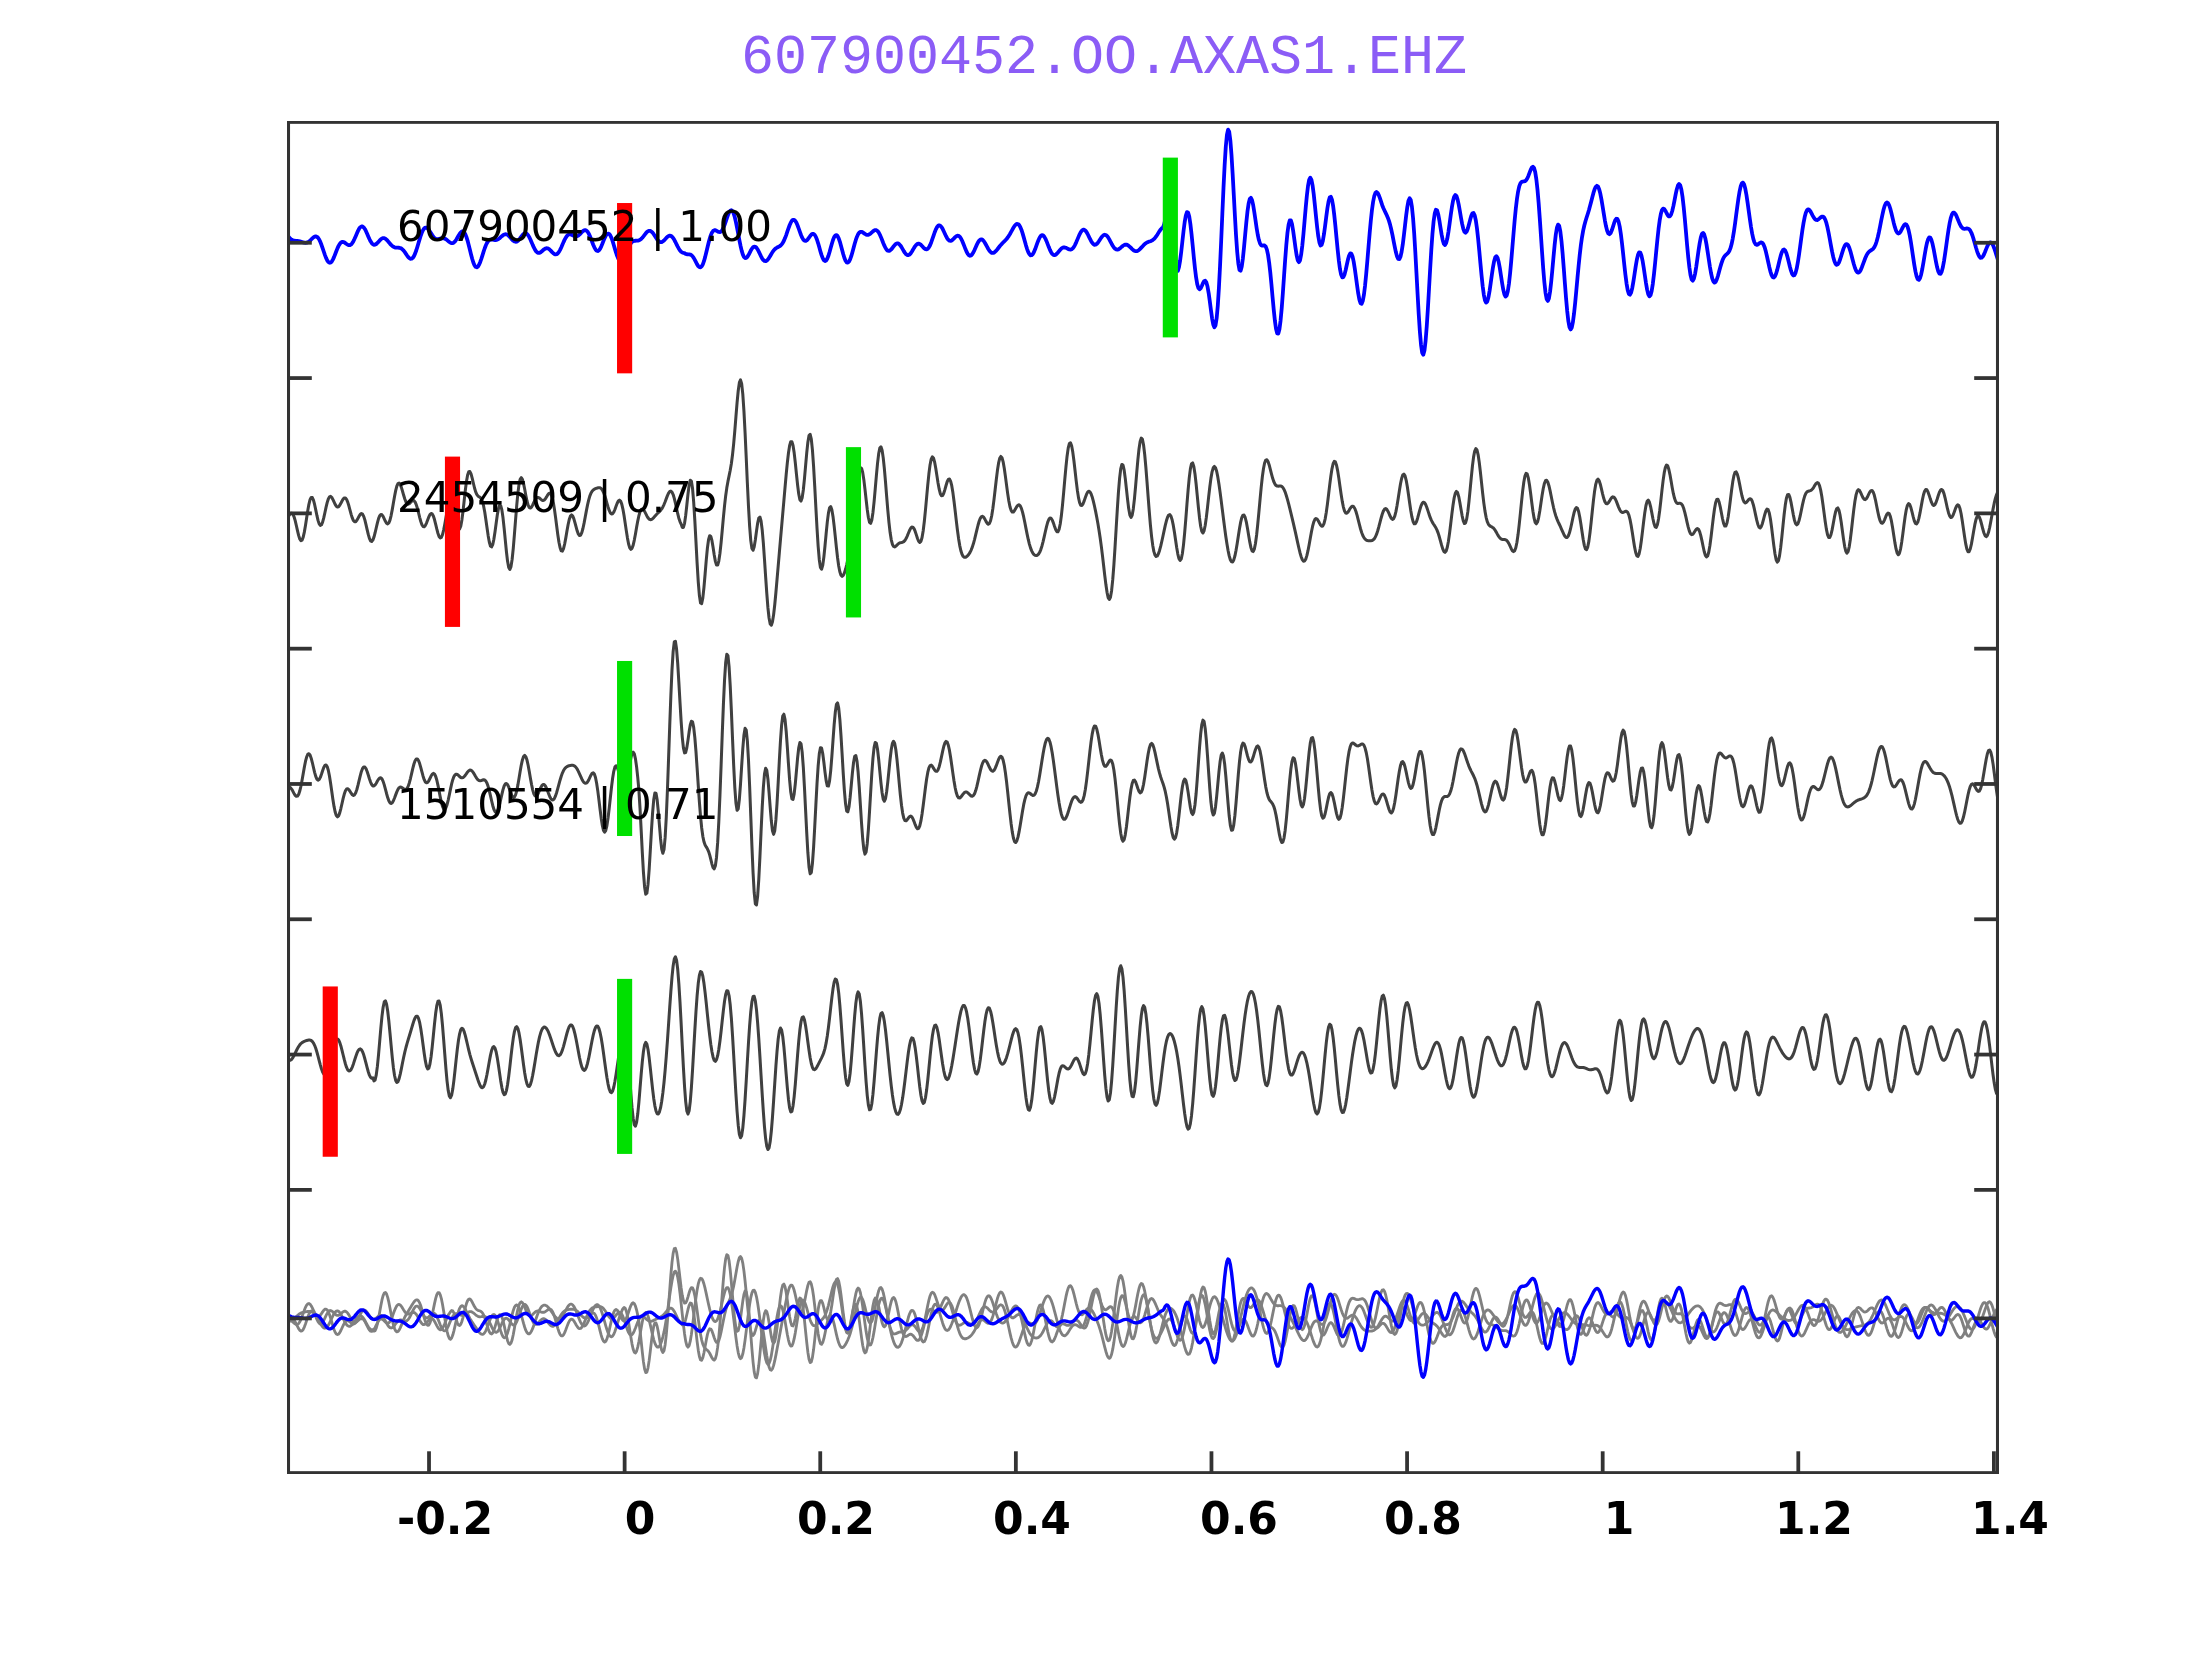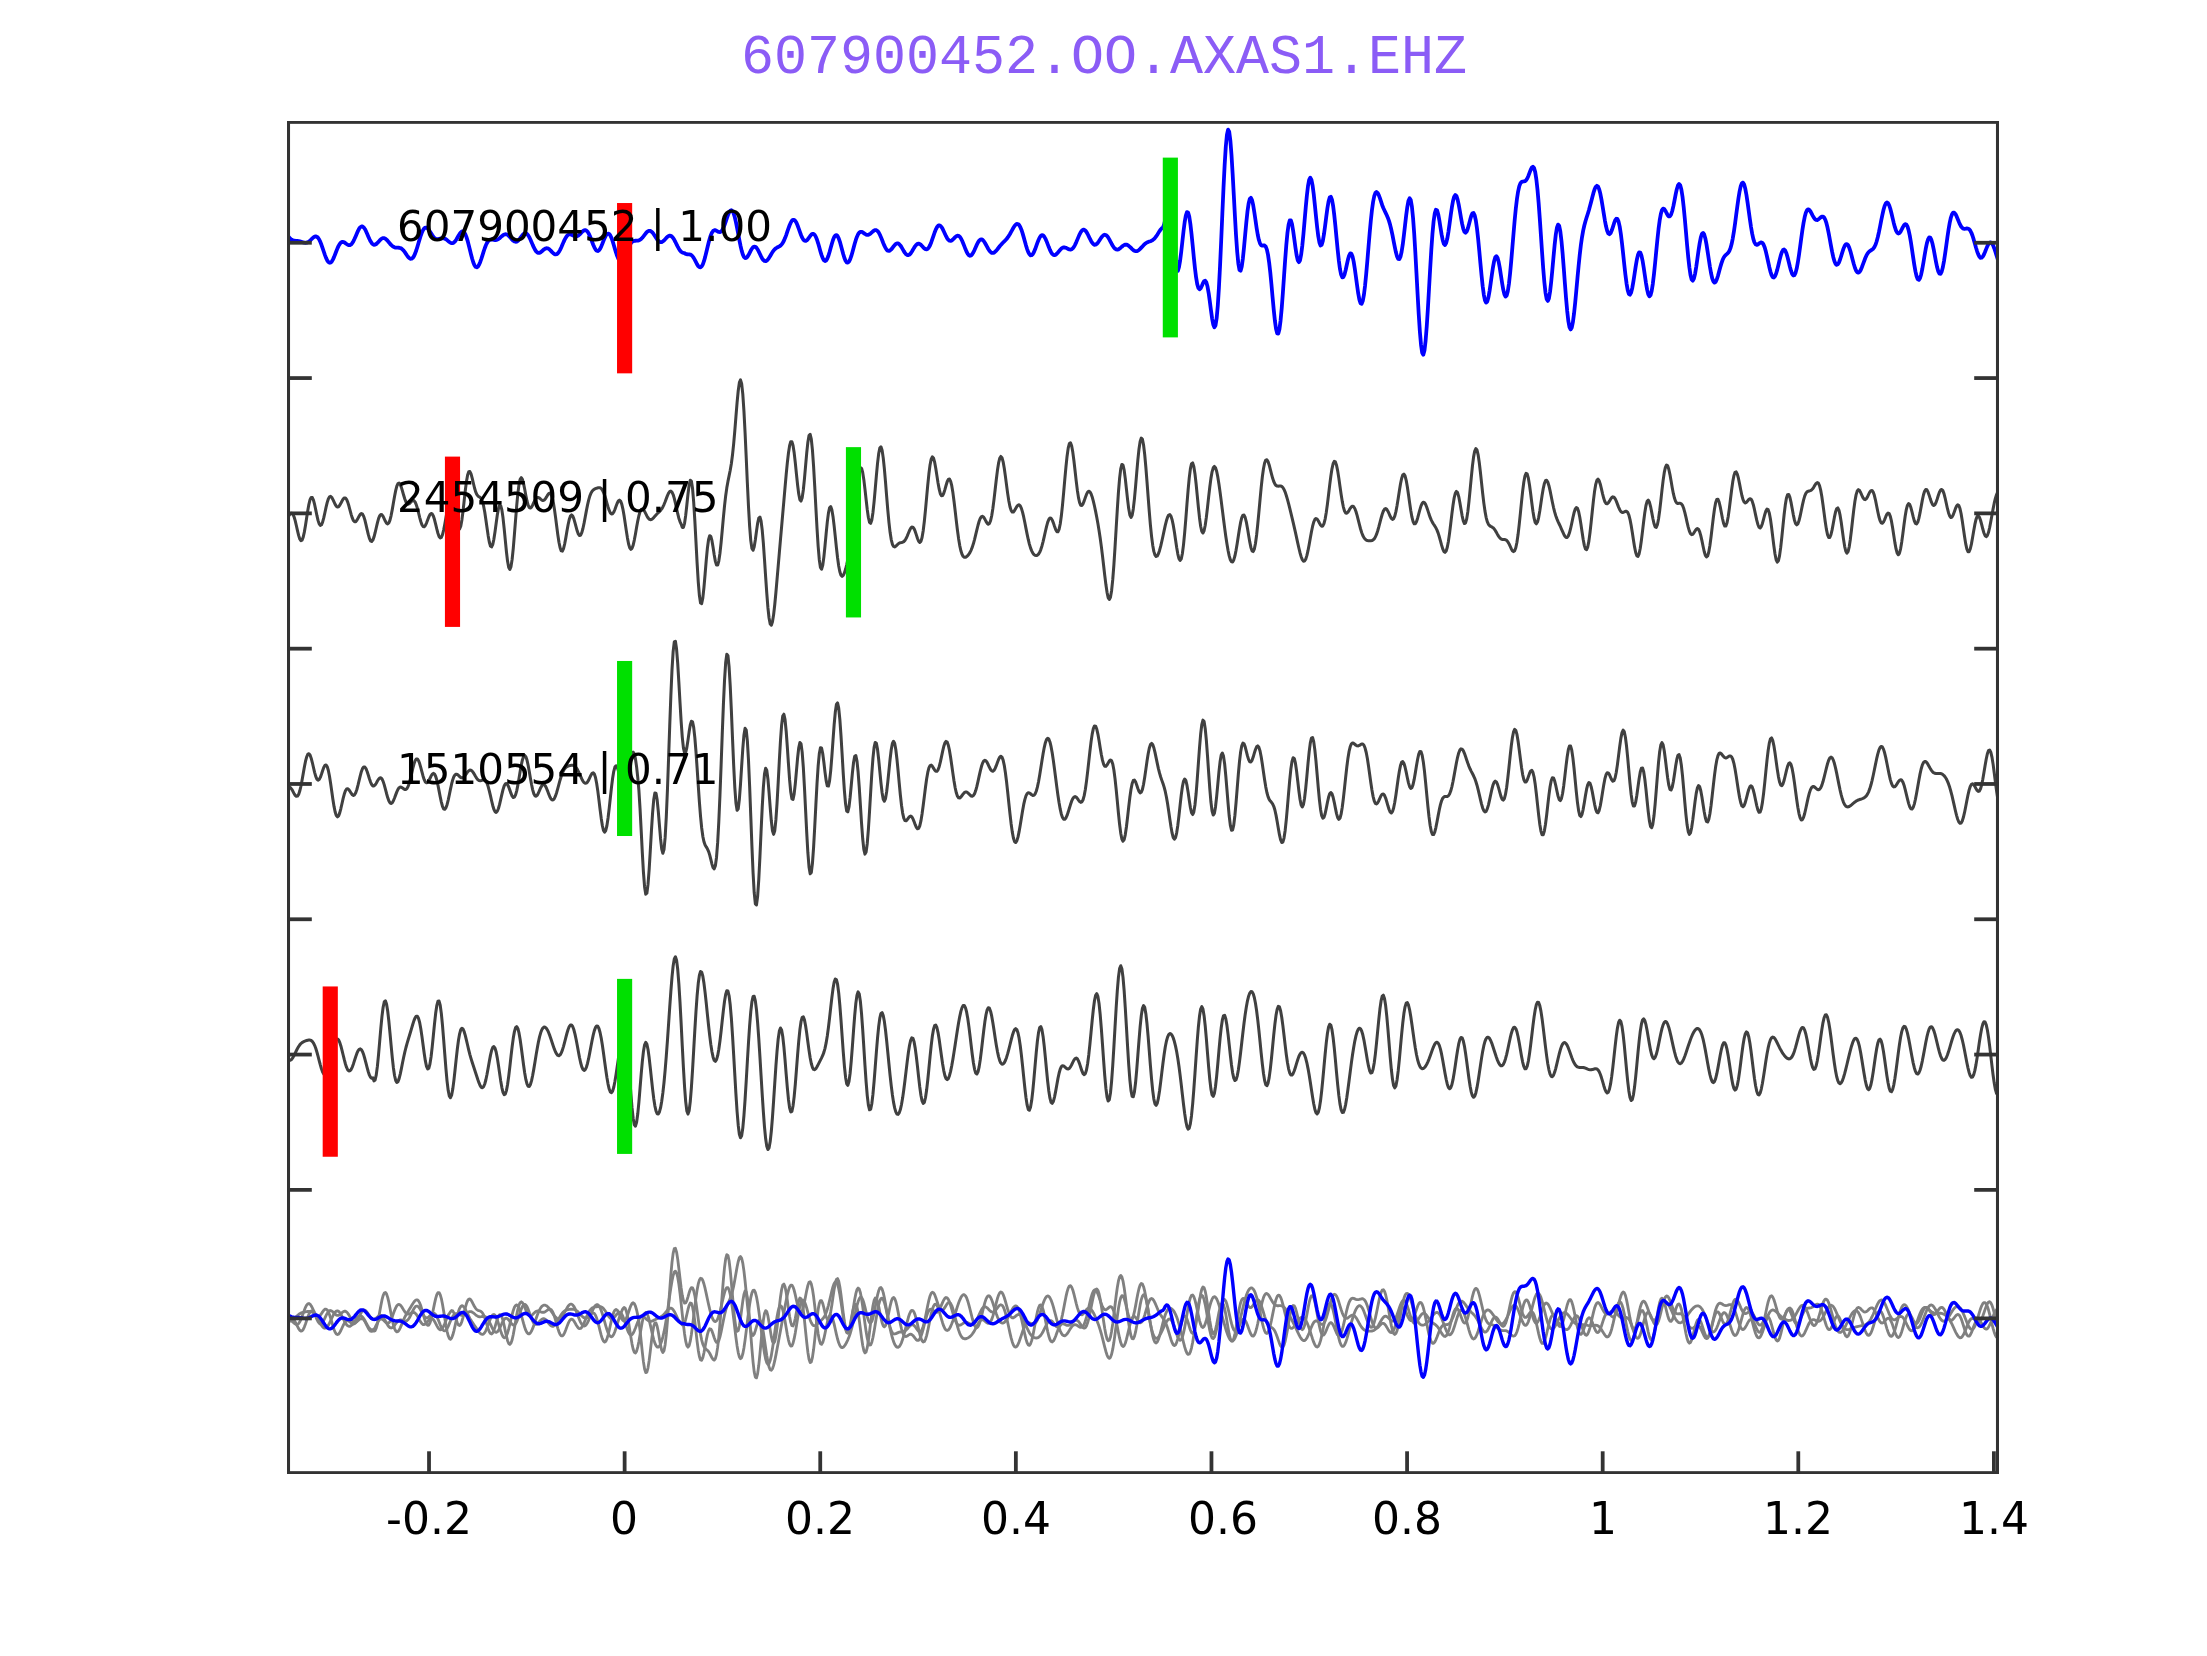--- a/index.html
+++ b/index.html
@@ -54,24 +54,25 @@
     position: absolute;
     font-size: 44px;
     color: #000000;
     text-align: center;
     transform: translateX(-50%);
     white-space: nowrap;
     font-family: "DejaVu Sans", "Liberation Sans", sans-serif;
   }
   #xtick-labels {
     position: absolute;
-    left: 0;
+    left: 16px;
     top: 1493px;
     width: 1808px;
     height: 76px;
+    font-weight: bold;
   }
 </style>
 </head>
 <body>
 
 <div id="figure">
 
   <div id="chart-title">607900452.OO.AXAS1.EHZ</div>
 
   <div id="plot-area">
@@ -124,21 +125,21 @@
           <line x1="1783" x2="1809" y1="986.6999999999999" y2="986.6999999999999" stroke="#333333" stroke-width="4"></line>
           <line x1="0" x2="26" y1="1129.7" y2="1129.7" stroke="#333333" stroke-width="4"></line>
           <line x1="1783" x2="1809" y1="1129.7" y2="1129.7" stroke="#333333" stroke-width="4"></line>
           <line x1="0" x2="26" y1="1265.55" y2="1265.55" stroke="#333333" stroke-width="4"></line>
           <line x1="1783" x2="1809" y1="1265.55" y2="1265.55" stroke="#333333" stroke-width="4"></line>
         </g>
     </svg>
 
     <div class="trace-label" style="left:110px; top:81px;">607900452 | 1.00</div>
     <div class="trace-label" style="left:110px; top:352px;">2454509 | 0.75</div>
-    <div class="trace-label" style="left:110px; top:624px;">1510554 | 0.71</div>
+    <div class="trace-label" style="left:110px; top:659px;">1510554 | 0.71</div>
   </div>
 
   <div id="xtick-labels">
       <div class="xtick-label" style="left: 429px; top: 0px;">-0.2</div>
       <div class="xtick-label" style="left: 624px; top: 0px;">0</div>
       <div class="xtick-label" style="left: 820px; top: 0px;">0.2</div>
       <div class="xtick-label" style="left: 1016px; top: 0px;">0.4</div>
       <div class="xtick-label" style="left: 1211px; top: 0px; margin-left: 12px;">0.6</div>
       <div class="xtick-label" style="left: 1407px; top: 0px;">0.8</div>
       <div class="xtick-label" style="left: 1603px; top: 0px;">1</div>

